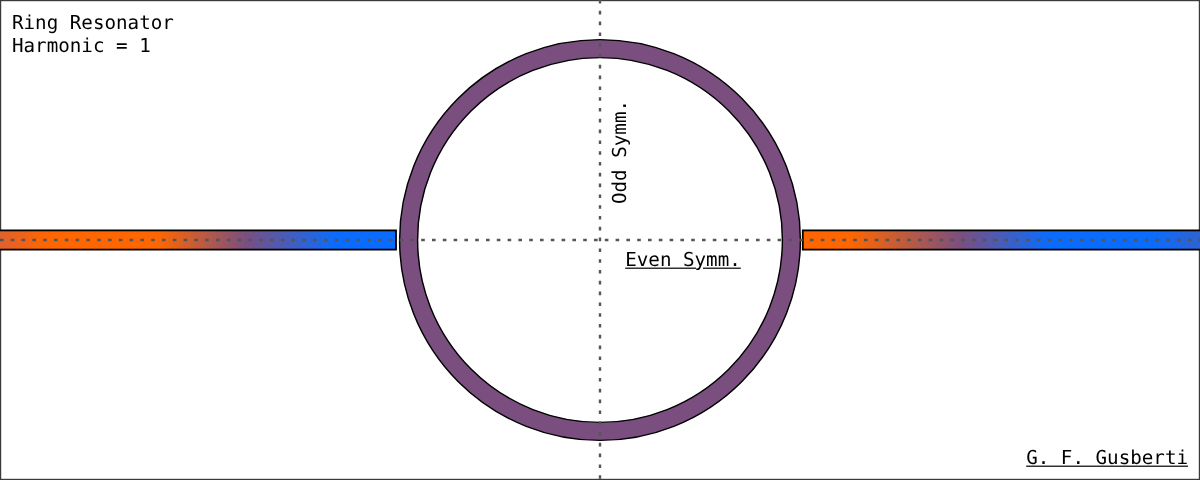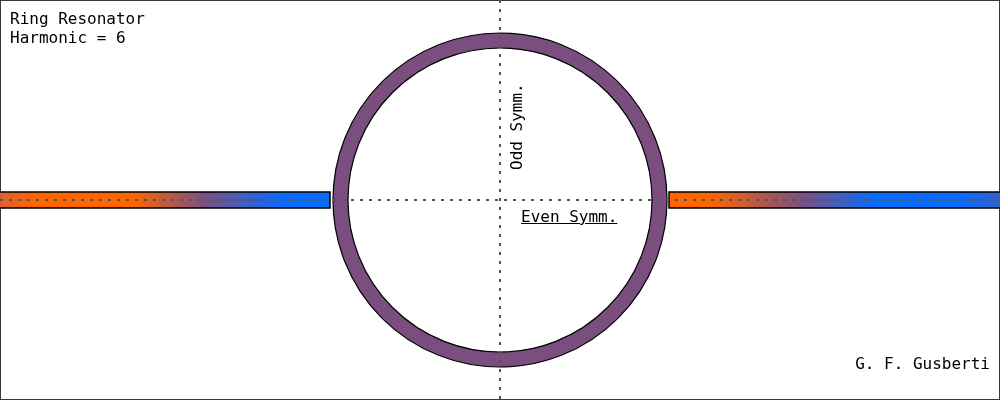--- a/index.html
+++ b/index.html
@@ -9,21 +9,21 @@
       border: 1px solid #3a3a3a; background: #ffffff;
     }
     svg { position: absolute; left: 0; top: 0; }
     .label {
       position: absolute;
       font-family: "DejaVu Sans Mono", "Liberation Mono", monospace;
       font-size: 16px; color: #000; line-height: 19px; white-space: pre;
     }
     .title { left: 10px; top: 9px; }
     .harmonic { left: 10px; top: 28px; }
-    .author { right: 10px; top: 354px; }
+    .author { right: 10px; top: 372px; text-decoration: underline; }
     .even { left: 521px; top: 207px; text-decoration: underline; }
     .odd {
       left: 507px; top: 170px;
       transform-origin: 0 0; transform: rotate(-90deg);
     }
   </style>
 </head>
 <body>
 
 <div class="frame"></div>
@@ -53,16 +53,16 @@
 
   <circle cx="500" cy="200" r="159.5" fill="none" stroke="#7a4f80" stroke-width="15"></circle>
   <circle cx="500" cy="200" r="167" fill="none" stroke="#000" stroke-width="1.2"></circle>
   <circle cx="500" cy="200" r="152" fill="none" stroke="#000" stroke-width="1.2"></circle>
 
   <line x1="0" y1="200" x2="1000" y2="200" stroke="#555" stroke-width="2" stroke-dasharray="3,6"></line>
   <line x1="500" y1="0" x2="500" y2="400" stroke="#555" stroke-width="2" stroke-dasharray="3,6"></line>
 </svg>
 
 <div class="label title">Ring Resonator</div>
-<div class="label harmonic">Harmonic = 6</div>
+<div class="label harmonic">Harmonic = 1</div>
 <div class="label odd">Odd Symm.</div>
 <div class="label even">Even Symm.</div>
 <div class="label author">G. F. Gusberti</div>
 
 </body></html>

